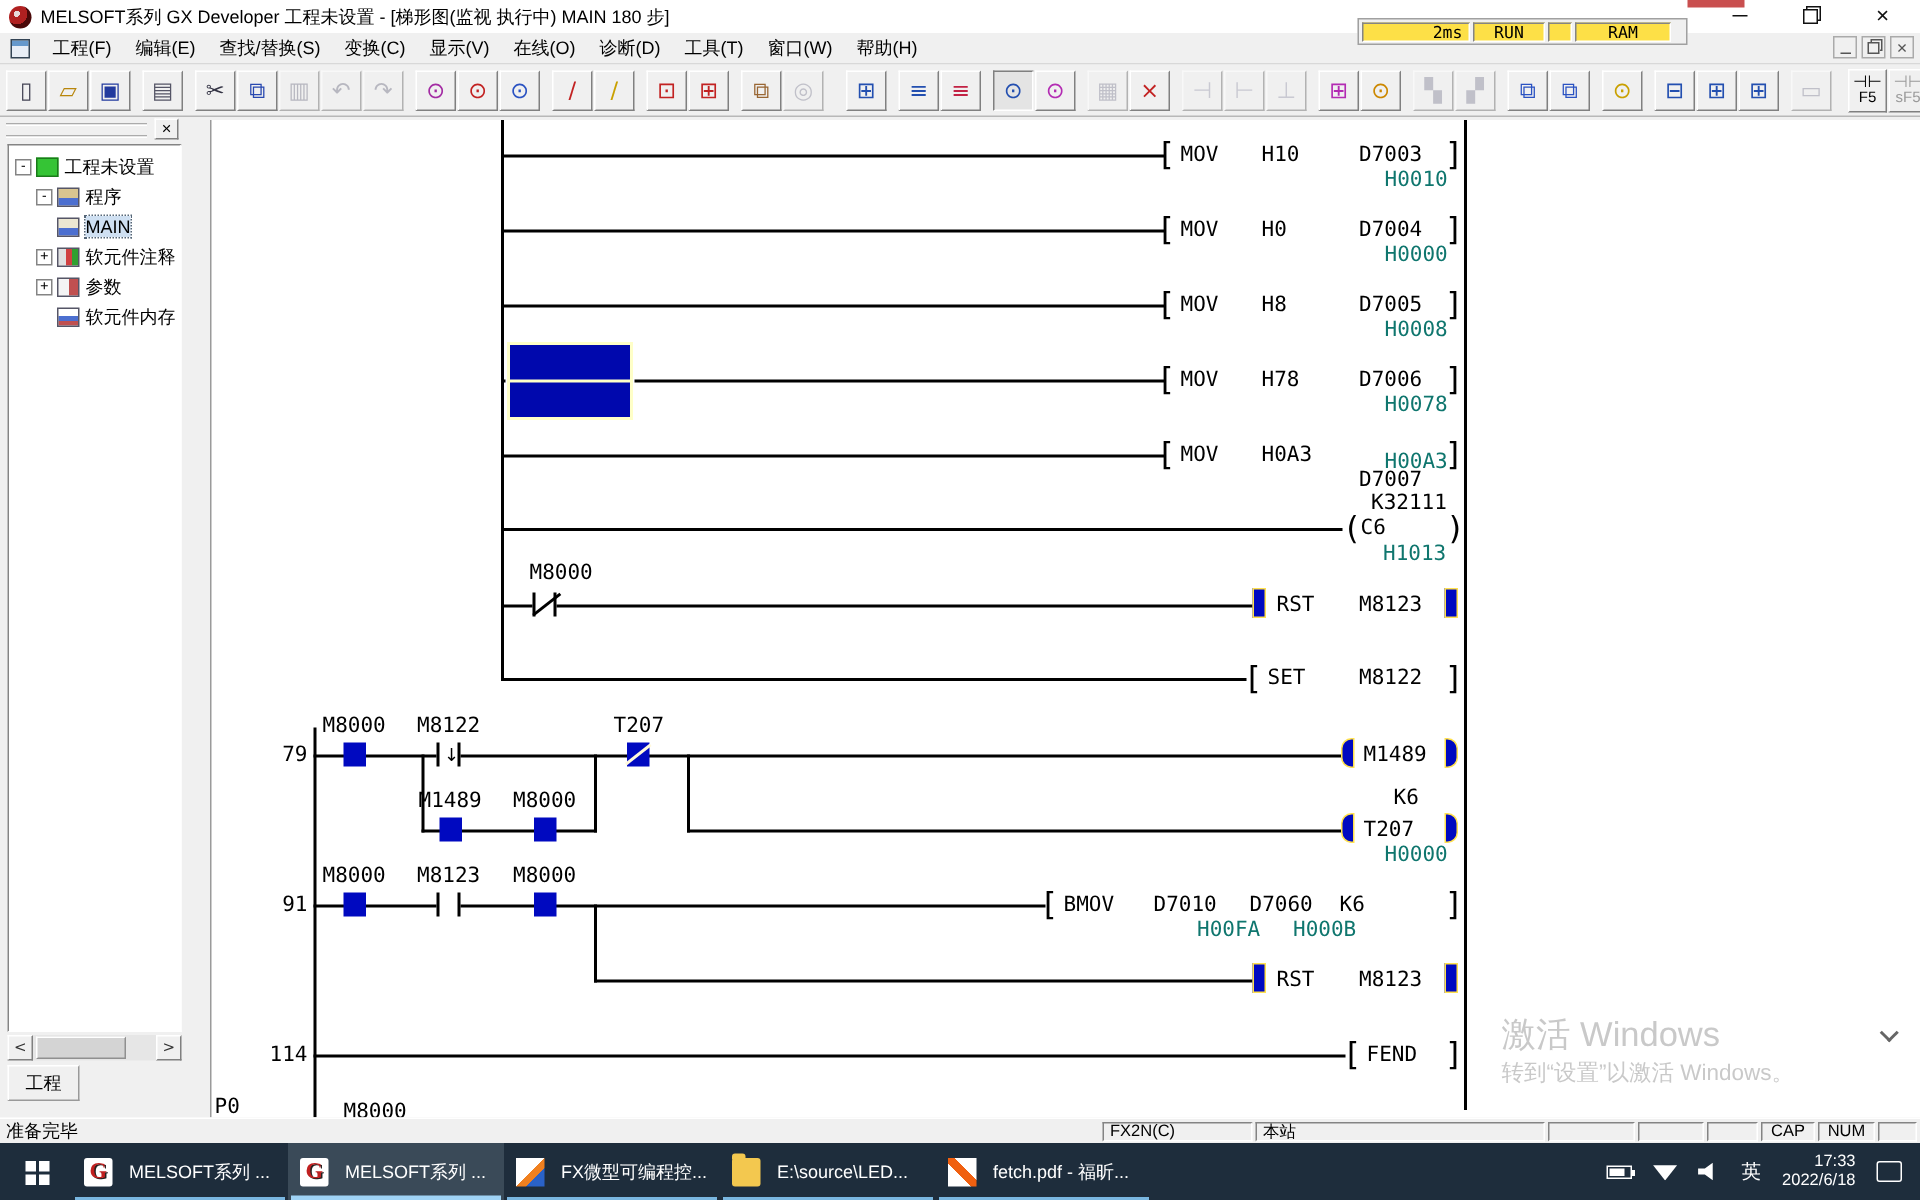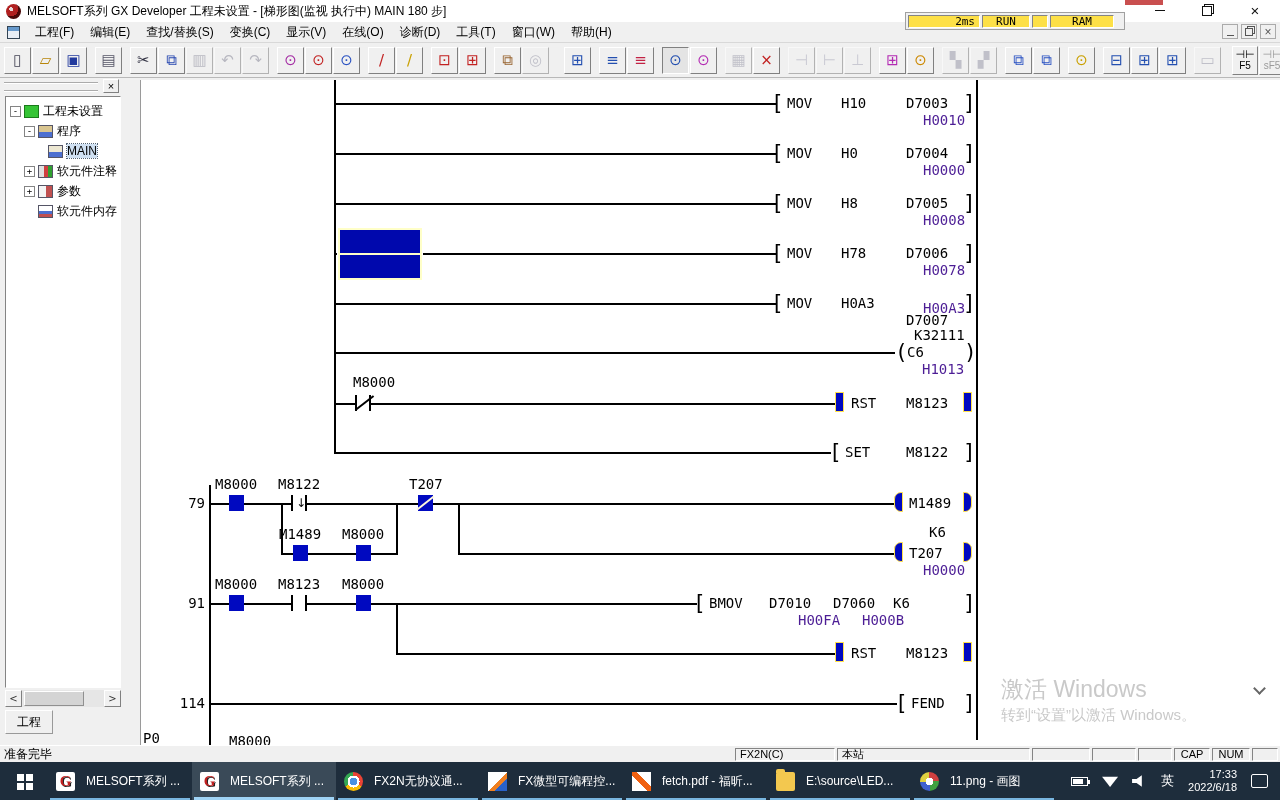--- a/index.html
+++ b/index.html
@@ -53,21 +53,21 @@
   
   #sidebar{position:absolute;left:0;top:0;width:127px;height:667px;background:#f0f0f0}
   #grip{position:absolute;left:4px;top:4px;width:94px;height:10px;
     border-top:2px groove #fff;border-bottom:2px groove #fff}
   #tree-close{position:absolute;left:103px;top:1px;width:16px;height:14px;background:#f0f0f0;
     border:1px solid;border-color:#fff #808080 #808080 #fff;font:11px/11px "Liberation Sans",sans-serif;
     display:flex;align-items:center;justify-content:center;padding:0}
   #treepanel{position:absolute;left:5px;top:18px;width:116px;height:592px;background:#fff;
     border:1px solid;border-color:#848484 #fff #fff #848484;overflow:hidden;padding-top:4px}
   .trow{height:20px;display:flex;align-items:center;white-space:nowrap}
-  .trow.lvl0{padding-left:4px}.trow.lvl1{padding-left:18px}.trow.lvl2{padding-left:28px}
+  .trow.lvl0{padding-left:4px}.trow.lvl1{padding-left:18px}.trow.lvl2{padding-left:18px}
   .texp{width:11px;height:11px;flex:0 0 11px;border:1px solid #848484;background:#fff;
     font:9px/9px "DejaVu Sans Mono",monospace;text-align:center;color:#000;margin-right:3px}
   .texp:empty{visibility:hidden}
   .ic{width:15px;height:13px;flex:0 0 15px;margin-right:4px;border:1px solid #556}
   .ic-project{background:#35c435;border-color:#1a7a1a}
   .ic-progfolder{background:linear-gradient(#d9c590 55%,#4c6fd0 55%)}
   .ic-ladderfile{background:linear-gradient(#ece7d2 55%,#4c6fd0 55%)}
   .ic-comment{background:linear-gradient(90deg,#e0e0e0 40%,#d04040 40% 70%,#30a030 70%)}
   .ic-param{background:linear-gradient(90deg,#f4f4f4 55%,#c05050 55%)}
   .ic-devmem{background:linear-gradient(#fff 45%,#4c6fd0 45% 70%,#c05050 70%)}
@@ -79,21 +79,21 @@
   #sthumb{width:60px;height:15px;margin:1px 0 0 2px;background:#d4d4d4;border:1px solid;border-color:#fff #909090 #909090 #fff}
   #projtab{position:absolute;left:5px;top:632px;width:48px;height:24px;background:#f0f0f0;
     border:1px solid #999;border-top-color:#fff;border-left-color:#fff;font-size:12px;
     display:flex;align-items:center;justify-content:center}
   
   #ladder{position:absolute;left:140px;top:2px;width:1140px;height:665px;background:#fff;
     border-left:1px solid #9a9a9a;overflow:hidden}
   .lw{position:absolute;background:#000;height:2px}
   .lv{position:absolute;background:#000;width:2px}
   .dv{position:absolute;font:14px/16px "DejaVu Sans Mono",monospace;color:#000;white-space:pre}
-  .mv{position:absolute;font:14px/16px "DejaVu Sans Mono",monospace;color:#4c1d95;white-space:pre}
+  .mv{position:absolute;font:14px/16px "DejaVu Sans Mono",monospace;color:#0f766e;white-space:pre}
   .sym{position:absolute;font:21px/22px "DejaVu Sans Mono",monospace;color:#000}
   .lbr::before{content:"["} .rbr::before{content:"]"} .lpr::before{content:"("} .rpr::before{content:")"}
   .conon{position:absolute;width:15px;height:16px;background:#0009c0}
   .conon.nc::after{content:"";position:absolute;left:-3px;top:7px;width:21px;height:2px;background:#fff8dc;transform:rotate(-38deg)}
   .oco{position:absolute;width:16px;height:16px;border-left:2px solid #000;border-right:2px solid #000;background:#fff}
   .nco::after{content:"";position:absolute;left:-4px;top:7px;width:23px;height:2px;background:#000;transform:rotate(-38deg)}
   .pco::after{content:"↓";position:absolute;left:3px;top:1px;font:12px/14px "DejaVu Sans",sans-serif}
   .hbk{position:absolute;width:9px;height:20px;background:#0009c0;border:1px solid #ffe14d}
   .hpl{border-radius:7px 0 0 7px}.hpr{border-radius:0 7px 7px 0}
   .cursor{position:absolute;left:197px;top:148px;width:84px;height:52px;background:#0008ad;
@@ -528,38 +528,30 @@
   <div style="display:flex">
     <button class="tk">
         <span class="ic ti ti-gx ic-gx" style="border:none"></span>
         <span class="tkl">MELSOFT系列 ...</span>
       </button>
       <button class="tk active">
         <span class="ic ti ti-gx ic-gx" style="border:none"></span>
         <span class="tkl">MELSOFT系列 ...</span>
       </button>
       <button class="tk">
-        <span class="ic ti ti-chrome ic-chrome" style="border:none"></span>
-        <span class="tkl">FX2N无协议通...</span>
-      </button>
-      <button class="tk">
         <span class="ic ti ti-fxdoc ic-fxdoc" style="border:none"></span>
         <span class="tkl">FX微型可编程控...</span>
+      </button>
+      <button class="tk">
+        <span class="ic ti ti-folder ic-folder" style="border:none"></span>
+        <span class="tkl">E:\source\LED...</span>
       </button>
       <button class="tk">
         <span class="ic ti ti-foxit ic-foxit" style="border:none"></span>
         <span class="tkl">fetch.pdf - 福昕...</span>
-      </button>
-      <button class="tk">
-        <span class="ic ti ti-folder ic-folder" style="border:none"></span>
-        <span class="tkl">E:\source\LED...</span>
-      </button>
-      <button class="tk">
-        <span class="ic ti ti-paint ic-paint" style="border:none"></span>
-        <span class="tkl">11.png - 画图</span>
       </button>
   </div>
   <div id="tray">
     <span class="batt"></span>
     <span class="wifi"></span>
     <span class="vol"></span>
     <span class="lang">英</span>
     <div class="clock">
       <div>17:33</div>
       <div>2022/6/18</div>

